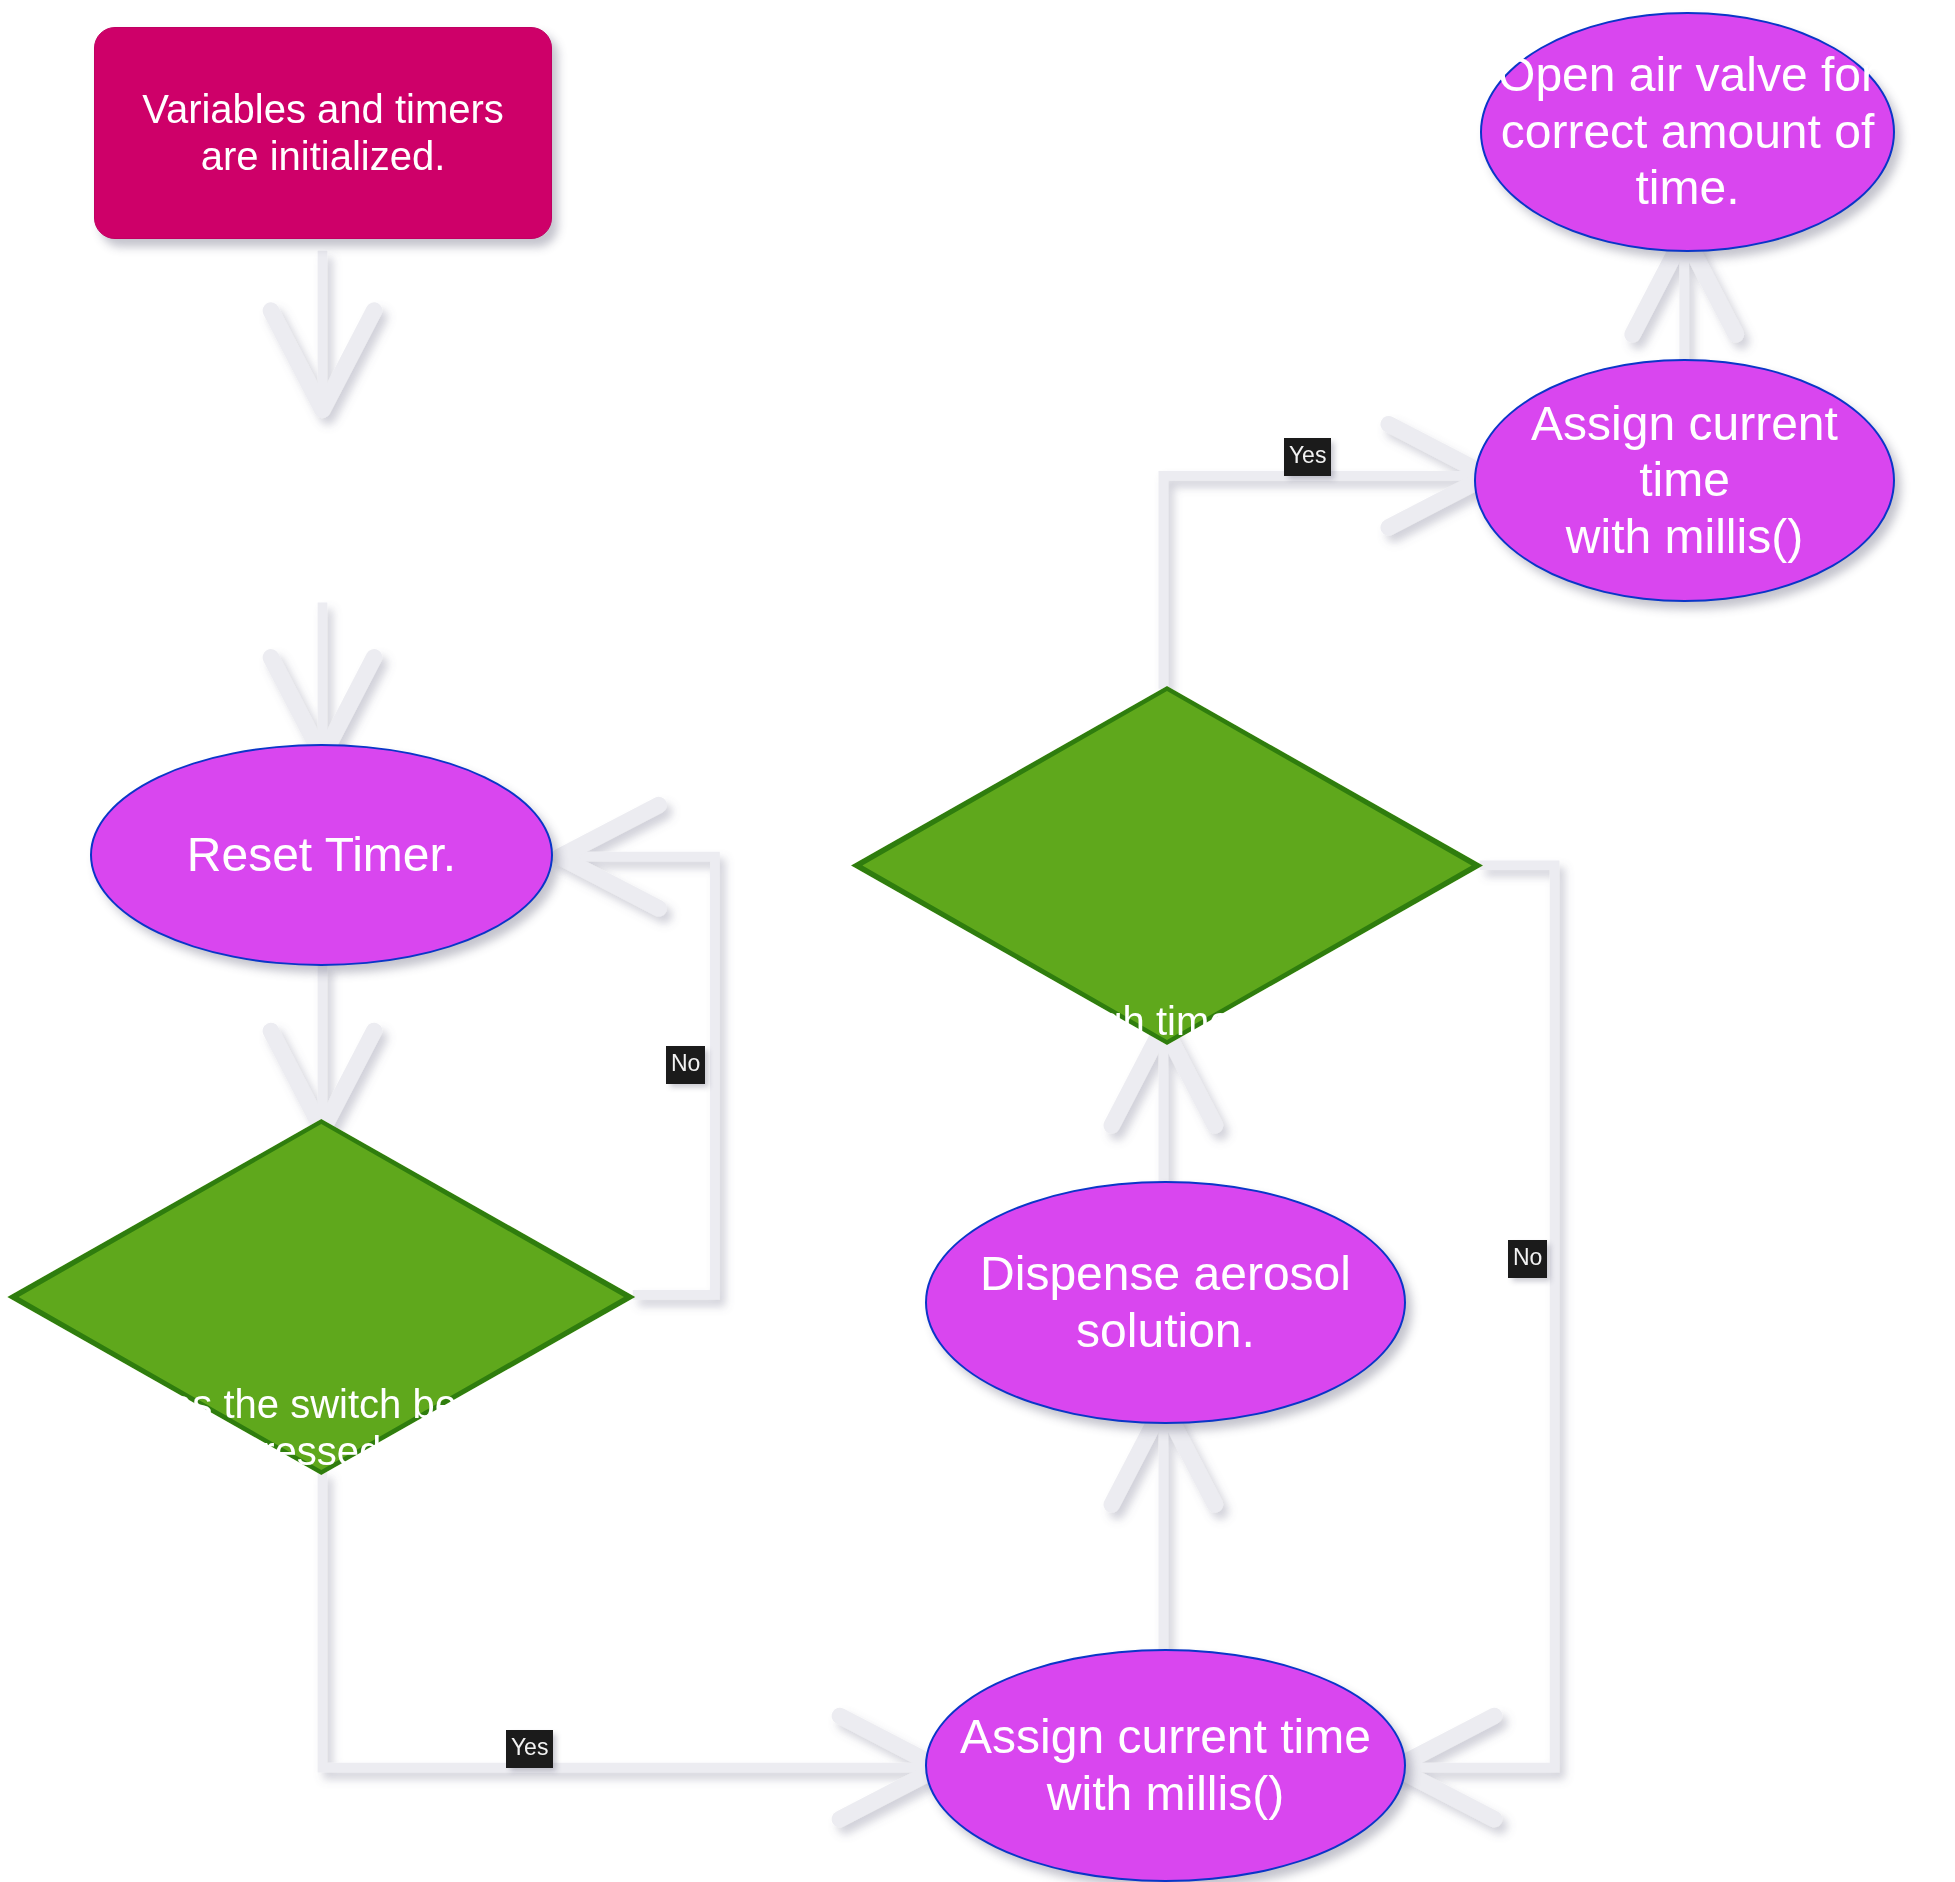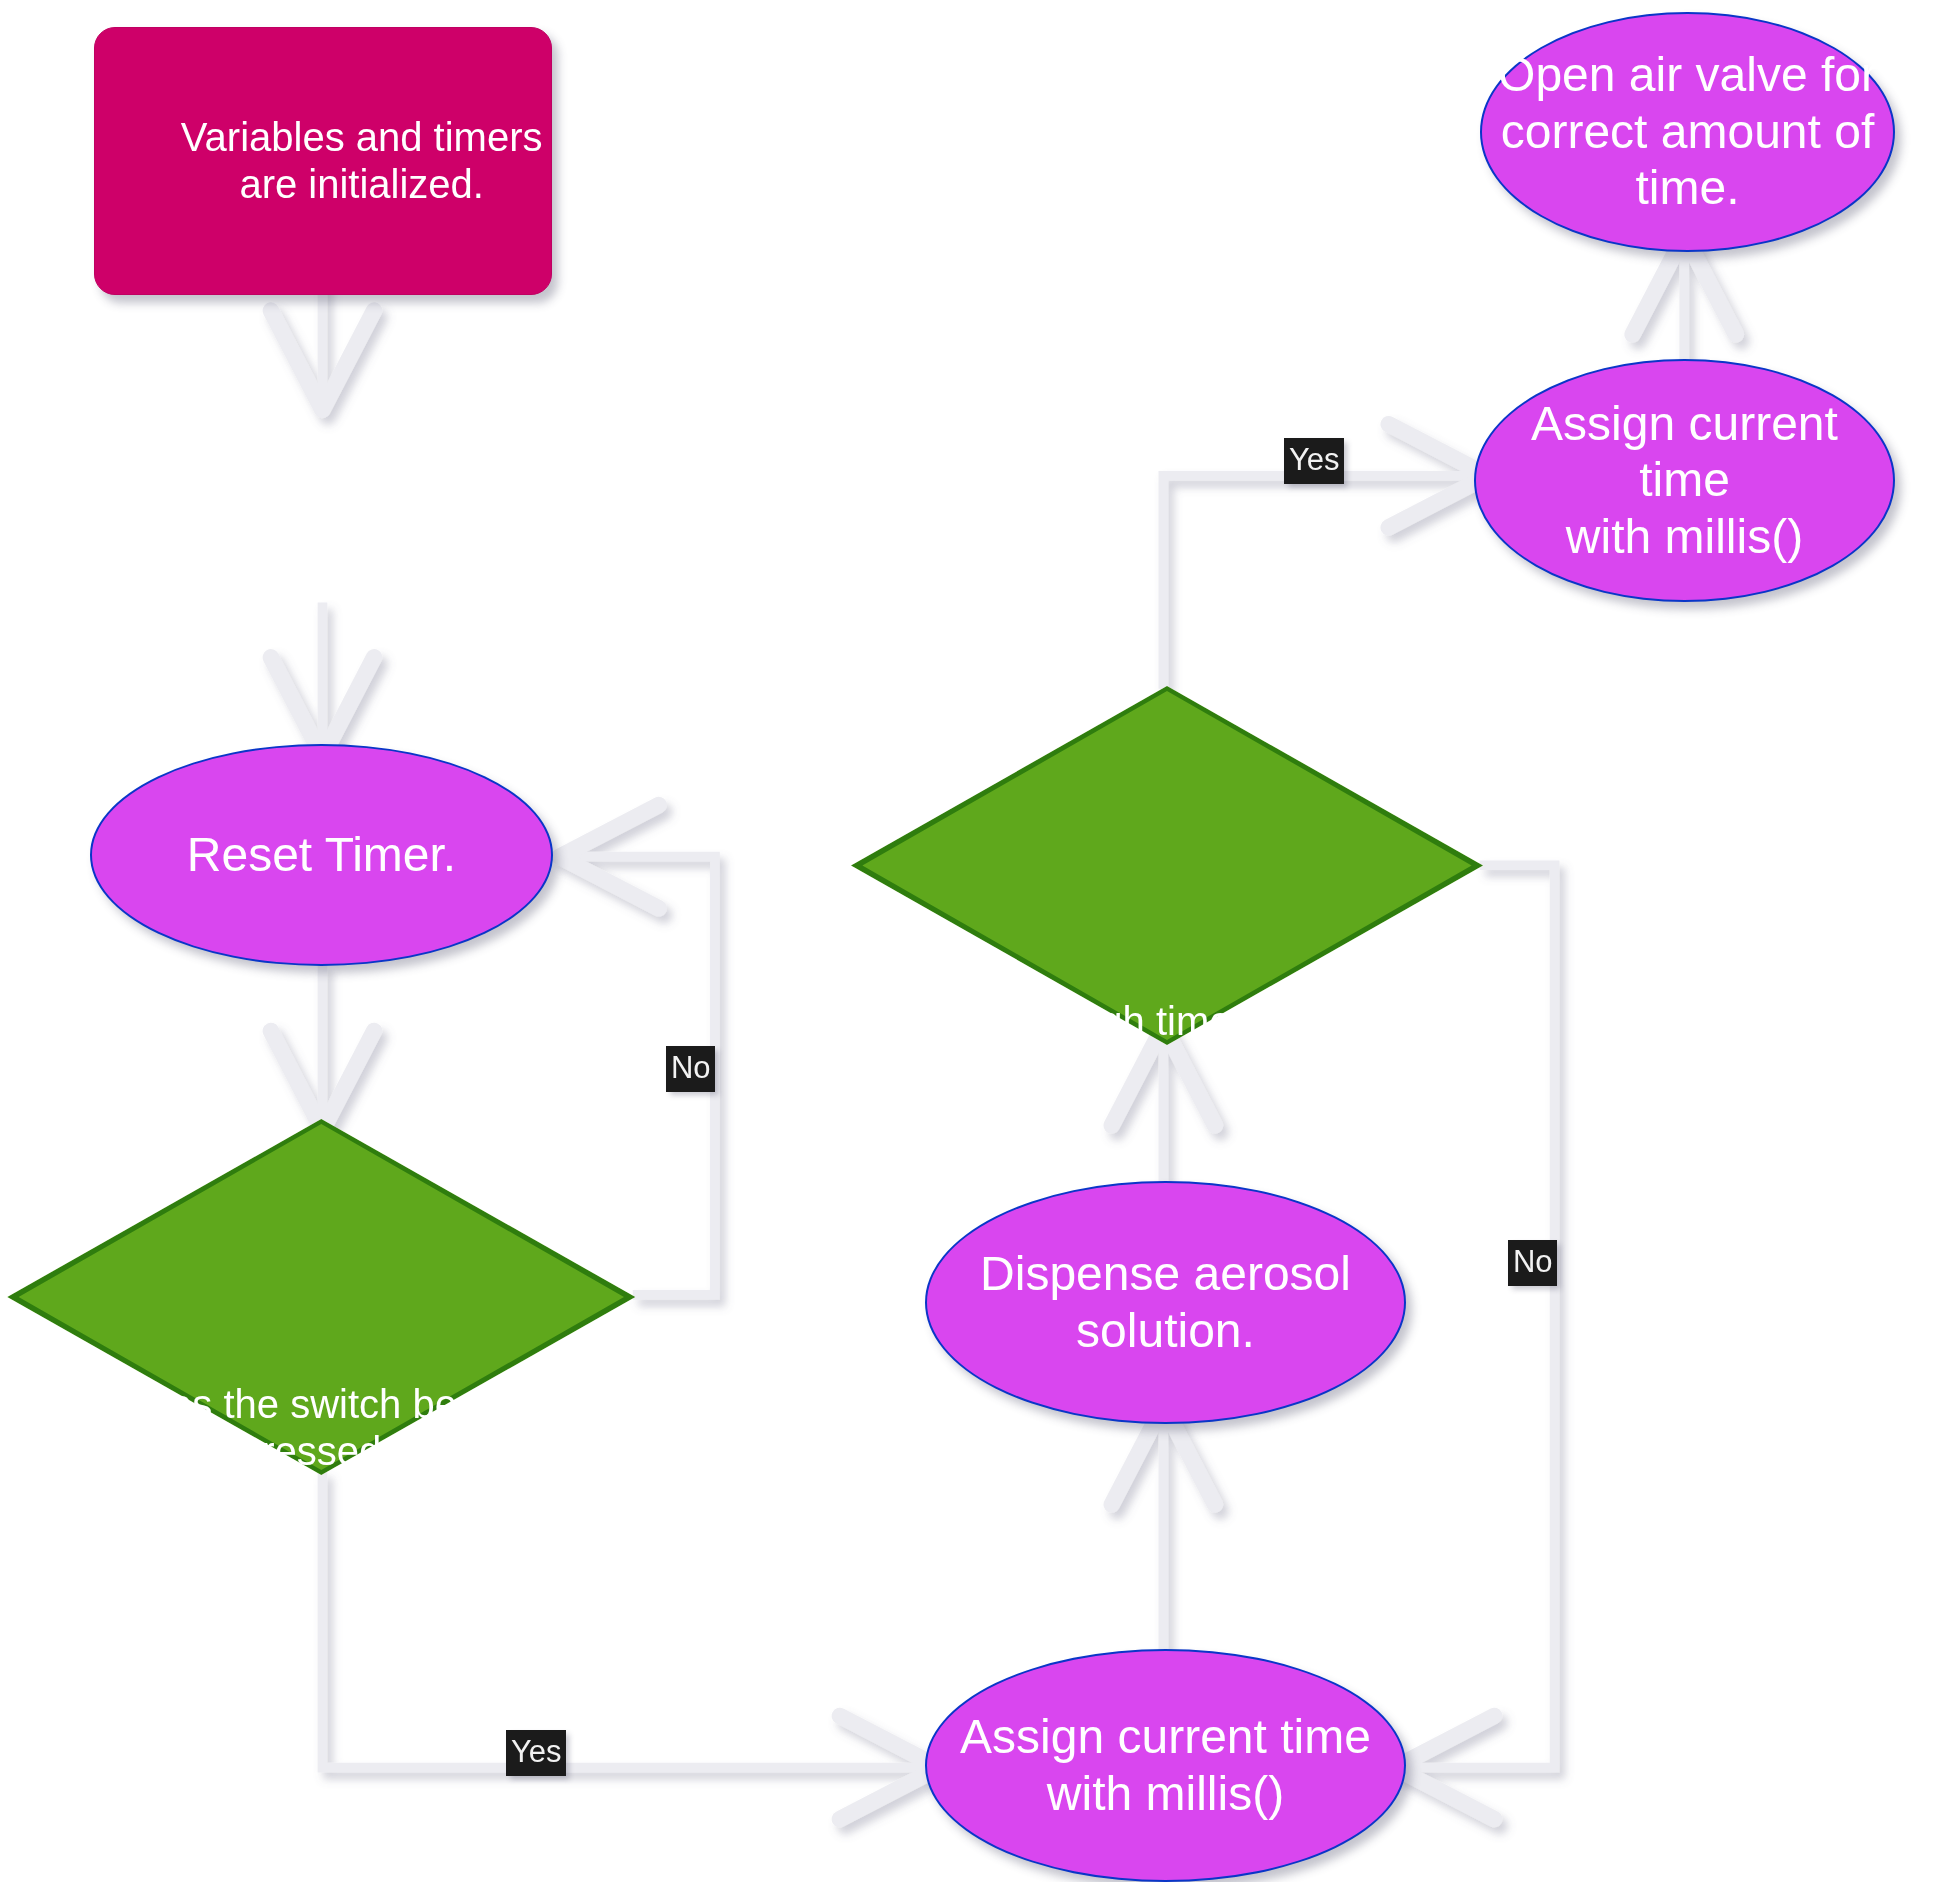--- a/index.html
+++ b/index.html
@@ -75,21 +75,21 @@
     clip-path:polygon(50% 0%, 100% 50%, 50% 100%, 0% 50%,
                       50% 0%, 50% 1.4%, 1.8% 50%, 50% 98.6%, 98.2% 50%, 50% 1.4%, 50% 0%);
   }
   .n-dec .lbl{position:relative;z-index:2;padding:0;}
 
   
   .elabel{
     position:absolute;
     background:#1b1b1b;
     color:#f2f2f2;
-    font-size:31px;
+    font-size:23px;
     line-height:1;
     padding:6px 4.9px 8.5px 4.9px;
     z-index:9;
     box-shadow:3.7px 4.3px 5.5px rgba(60,60,90,.28);
     white-space:nowrap;
   }
 </style>
 </head>
 <body>
 
@@ -122,21 +122,21 @@
       <path d="M 1912,1942 L 1912,1712"></path>
 
       <path d="M 1912,1132 L 1912,782 L 2420,782"></path>
 
       <path d="M 2432,1422 L 2555,1422 L 2555,2905 L 2318,2905"></path>
 
       <path d="M 2768,592 L 2768,412"></path>
     </g>
   </svg>
 
-  <div class="node n-start" style="left:94px;top:27px;width:458px;height:268px;justify-content:flex-end;">
+  <div class="node n-start" style="left:94px;top:27px;width:458px;height:212px;">
     <span class="lbl">Variables and timers
 are initialized.</span>
   </div>
 
 
   <div class="node n-proc" style="left:90px;top:744px;width:463px;height:222px;">
     <span class="lbl">Reset Timer.</span>
   </div>
 
   <div class="node n-dec" style="left:7.3px;top:1119px;width:628px;height:356px;">

